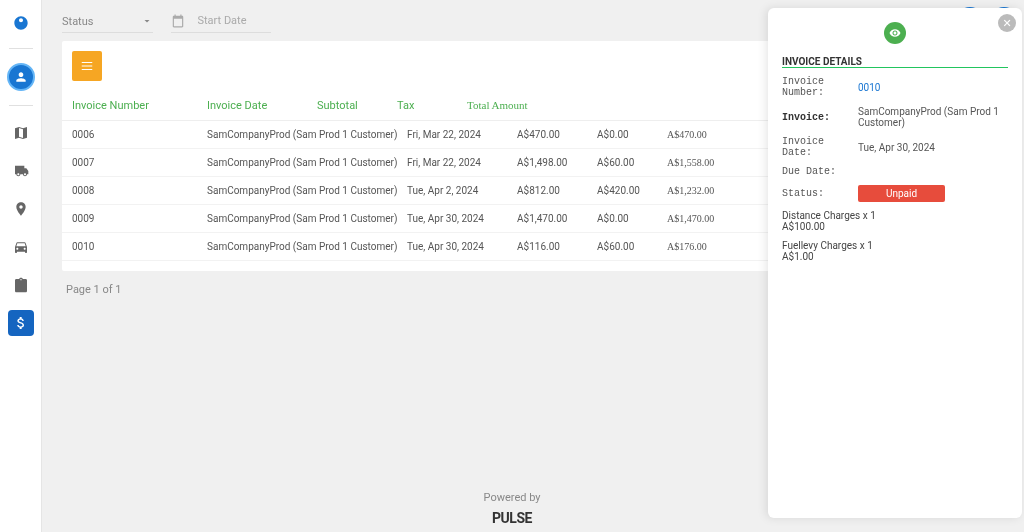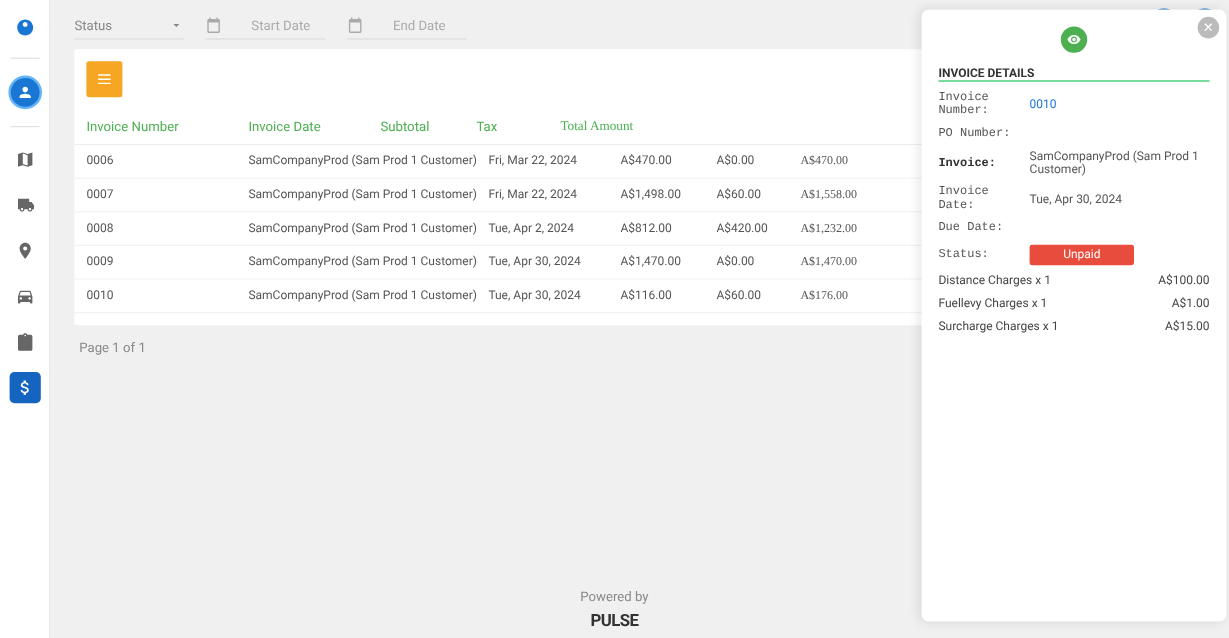--- a/index.html
+++ b/index.html
@@ -86,22 +86,21 @@
       align-items: center;
       gap: 48px;
       color: #888;
       font-size: 11px;
       border-bottom: 1px solid #ddd;
       padding: 4px 0;
       cursor: pointer;
     }
     .date-input {
       display: flex;
-      align-items: center;
-      gap: 24px;
+      gap: 12px;
       color: #aaa;
       font-size: 11px;
       border-bottom: 1px solid #ddd;
       padding: 4px 0;
       width: 100px;
     }
     .content {
       background: #fff;
       border-radius: 2px;
       padding: 0;
@@ -259,20 +258,21 @@
       padding: 3px 28px;
       font-size: 10px;
       border-radius: 2px;
     }
     .line-row {
       display: flex;
       justify-content: space-between;
       font-size: 10px;
       color: #444;
       margin-bottom: 8px;
+      flex-direction: column;
     }
     svg {
       width: 16px;
       height: 16px;
       fill: currentColor;
     }
   </style>
 </head>
 <body>
 
@@ -327,26 +327,20 @@
       <span>Status</span>
       <svg viewBox="0 0 24 24" style="width:12px;height:12px">
           <path d="M7 10l5 5 5-5z"></path>
         </svg>
     </div>
     <div class="date-input">
       <svg viewBox="0 0 24 24" style="width:14px;height:14px">
           <path d="M19 3h-1V1h-2v2H8V1H6v2H5c-1.1 0-2 .9-2 2v16c0 1.1.9 2 2 2h14c1.1 0 2-.9 2-2V5c0-1.1-.9-2-2-2zm0 18H5V8h14v13z"></path>
         </svg>
       <span>Start Date</span>
-    </div>
-    <div class="date-input">
-      <svg viewBox="0 0 24 24" style="width:14px;height:14px">
-          <path d="M19 3h-1V1h-2v2H8V1H6v2H5c-1.1 0-2 .9-2 2v16c0 1.1.9 2 2 2h14c1.1 0 2-.9 2-2V5c0-1.1-.9-2-2-2zm0 18H5V8h14v13z"></path>
-        </svg>
-      <span>End Date</span>
     </div>
   </div>
 
   <div class="content">
     <div class="tab-bar">
       <div class="tab-button">
         <svg viewBox="0 0 24 24" style="width:14px;height:14px">
             <path d="M3 5h18v2H3zm0 6h18v2H3zm0 6h18v2H3z"></path>
           </svg>
       </div>
@@ -420,24 +414,20 @@
   <div class="eye-badge">
     <svg viewBox="0 0 24 24" style="width:12px;height:12px">
         <path d="M12 4.5C7 4.5 2.7 7.6 1 12c1.7 4.4 6 7.5 11 7.5s9.3-3.1 11-7.5c-1.7-4.4-6-7.5-11-7.5zM12 17c-2.8 0-5-2.2-5-5s2.2-5 5-5 5 2.2 5 5-2.2 5-5 5zm0-8c-1.7 0-3 1.3-3 3s1.3 3 3 3 3-1.3 3-3-1.3-3-3-3z"></path>
       </svg>
   </div>
   <div class="section-heading">INVOICE DETAILS</div>
   <div class="detail-row">
     <span class="detail-label">Invoice Number:</span>
     <span class="link-value">0010</span>
   </div>
-  <div class="detail-row">
-    <span class="detail-label">PO Number:</span>
-    <span class="detail-value"></span>
-  </div>
   <div class="detail-row bold-label">
     <span class="detail-label">Invoice:</span>
     <span class="detail-value">SamCompanyProd (Sam Prod 1 Customer)</span>
   </div>
   <div class="detail-row">
     <span class="detail-label">Invoice Date:</span>
     <span class="detail-value">Tue, Apr 30, 2024</span>
   </div>
   <div class="detail-row">
     <span class="detail-label">Due Date:</span>
@@ -449,23 +439,19 @@
   </div>
   <div id="lines-body">
       <div class="line-row">
         <span>Distance Charges x 1</span>
         <span>A$100.00</span>
       </div>
       <div class="line-row">
         <span>Fuellevy Charges x 1</span>
         <span>A$1.00</span>
       </div>
-      <div class="line-row">
-        <span>Surcharge Charges x 1</span>
-        <span>A$15.00</span>
-      </div>
     </div>
 </div>
 
 <div class="footer">
   <span>Powered by</span>
   <span class="footer-logo">PULSE</span>
 </div>
 
 </body></html>

